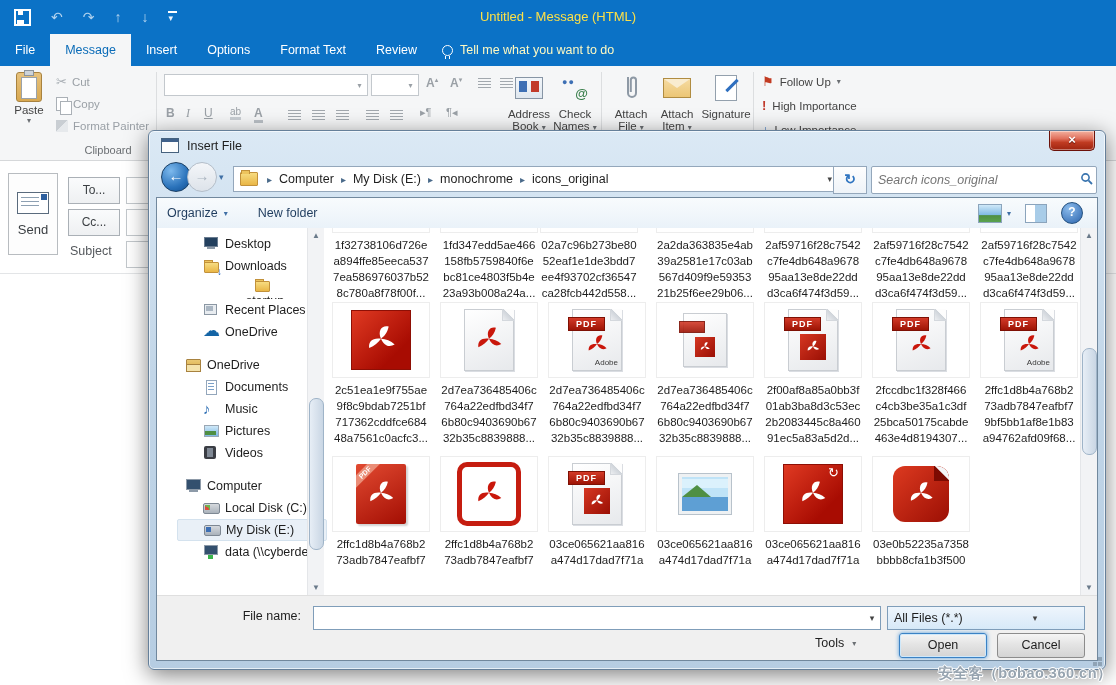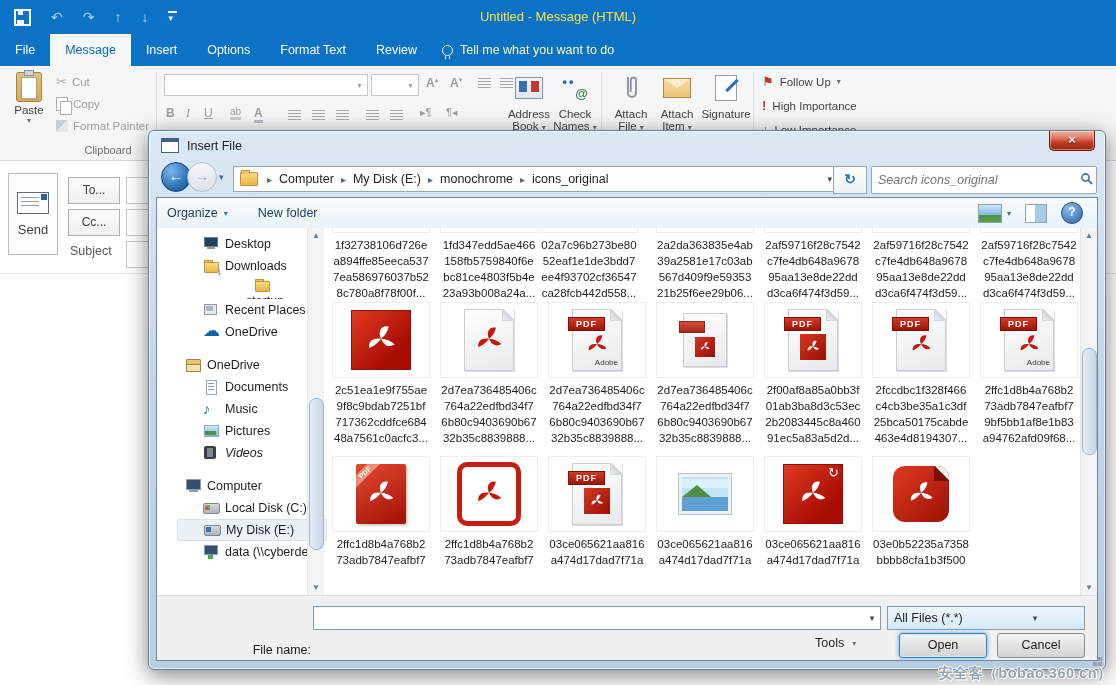--- a/index.html
+++ b/index.html
@@ -169,21 +169,21 @@
   .page.pb svg{margin-top:10px;}
   .redpage{width:50px;height:60px;background:linear-gradient(150deg,#e24a31,#a30e03);border-radius:2px;overflow:hidden;box-shadow:2px 2px 2px rgba(0,0,0,.18);}
   .ribbonstrip{position:absolute;top:4px;left:-15px;transform:rotate(-45deg);background:#ea8d77;color:#fff;font-size:7px;padding:1px 17px;}
   .redborder{width:54px;height:54px;border:5px solid #c51d10;border-radius:10px;background:#fff;}
   .redround{width:56px;height:56px;background:linear-gradient(135deg,#dd3a20,#9c0f04);border-radius:12px;overflow:hidden;}
   .rfold{position:absolute;top:0;right:0;width:15px;height:15px;background:linear-gradient(225deg,#f4f6f8 45%,#7c0b02 50%);border-radius:0 12px 0 0;}
   .page.bigp{width:54px;height:62px;overflow:hidden;}
   .ribbon2{position:absolute;top:0px;left:-14px;transform:rotate(-45deg);width:54px;height:10px;background:linear-gradient(#e35540,#b5200f);}
   
   .dfoot{position:absolute;left:0;right:0;bottom:0;height:64px;background:#f0f0f0;border-top:1px solid #dfdfdf;font-size:12.5px;color:#1e1e1e;}
-  .fnlabel{position:absolute;left:59px;top:13px;width:95px;text-align:right;margin-top:34px;}
+  .fnlabel{position:absolute;left:49px;top:13px;width:95px;text-align:right;}
   .fninput{position:absolute;left:156px;top:10px;width:566px;height:22px;background:#fff;border:1px solid #7f9db9;display:flex;}
   .fninput input{flex:1;border:none;outline:none;font-family:"Liberation Sans",sans-serif;font-size:12.5px;padding:0 4px;background:transparent;}
   .fninput .dd{width:16px;text-align:center;color:#444;font-size:9px;line-height:22px;}
   .ftype{position:absolute;left:730px;top:10px;width:196px;height:22px;background:linear-gradient(#eef5fc,#d7e9f8);
          border:1px solid #7f9db9;display:flex;align-items:center;}
   .ftype span{flex:1;padding:0 6px;}
   .ftype .dd{width:16px;text-align:center;color:#444;font-size:9px;}
   .toolslbl{position:absolute;left:658px;top:40px;display:flex;gap:8px;align-items:center;}
   .btn{position:absolute;top:37px;height:23px;background:linear-gradient(#f5f5f5,#e4e4e4 45%,#d4d4d4);border:1px solid #8c8c8c;
        border-radius:3px;font-size:12.5px;color:#1e1e1e;text-align:center;line-height:22px;}
@@ -431,21 +431,21 @@
               <span class="slabel">Documents</span>
             </div>
             <div class="srow" style="padding-left: 26px;">
               <span class="si music">♪</span>
               <span class="slabel">Music</span>
             </div>
             <div class="srow" style="padding-left: 26px;">
               <span class="si picture"></span>
               <span class="slabel">Pictures</span>
             </div>
-            <div class="srow" style="padding-left: 26px; font-style: italic;">
+            <div class="srow" style="padding-left: 26px;">
               <span class="si film"></span>
               <span class="slabel">Videos</span>
             </div>
             <div class="sgap"></div>
             <div class="srow" style="padding-left: 8px;">
               <span class="si computer"></span>
               <span class="slabel">Computer</span>
             </div>
             <div class="srow" style="padding-left: 26px;">
               <span class="si disk"></span>

